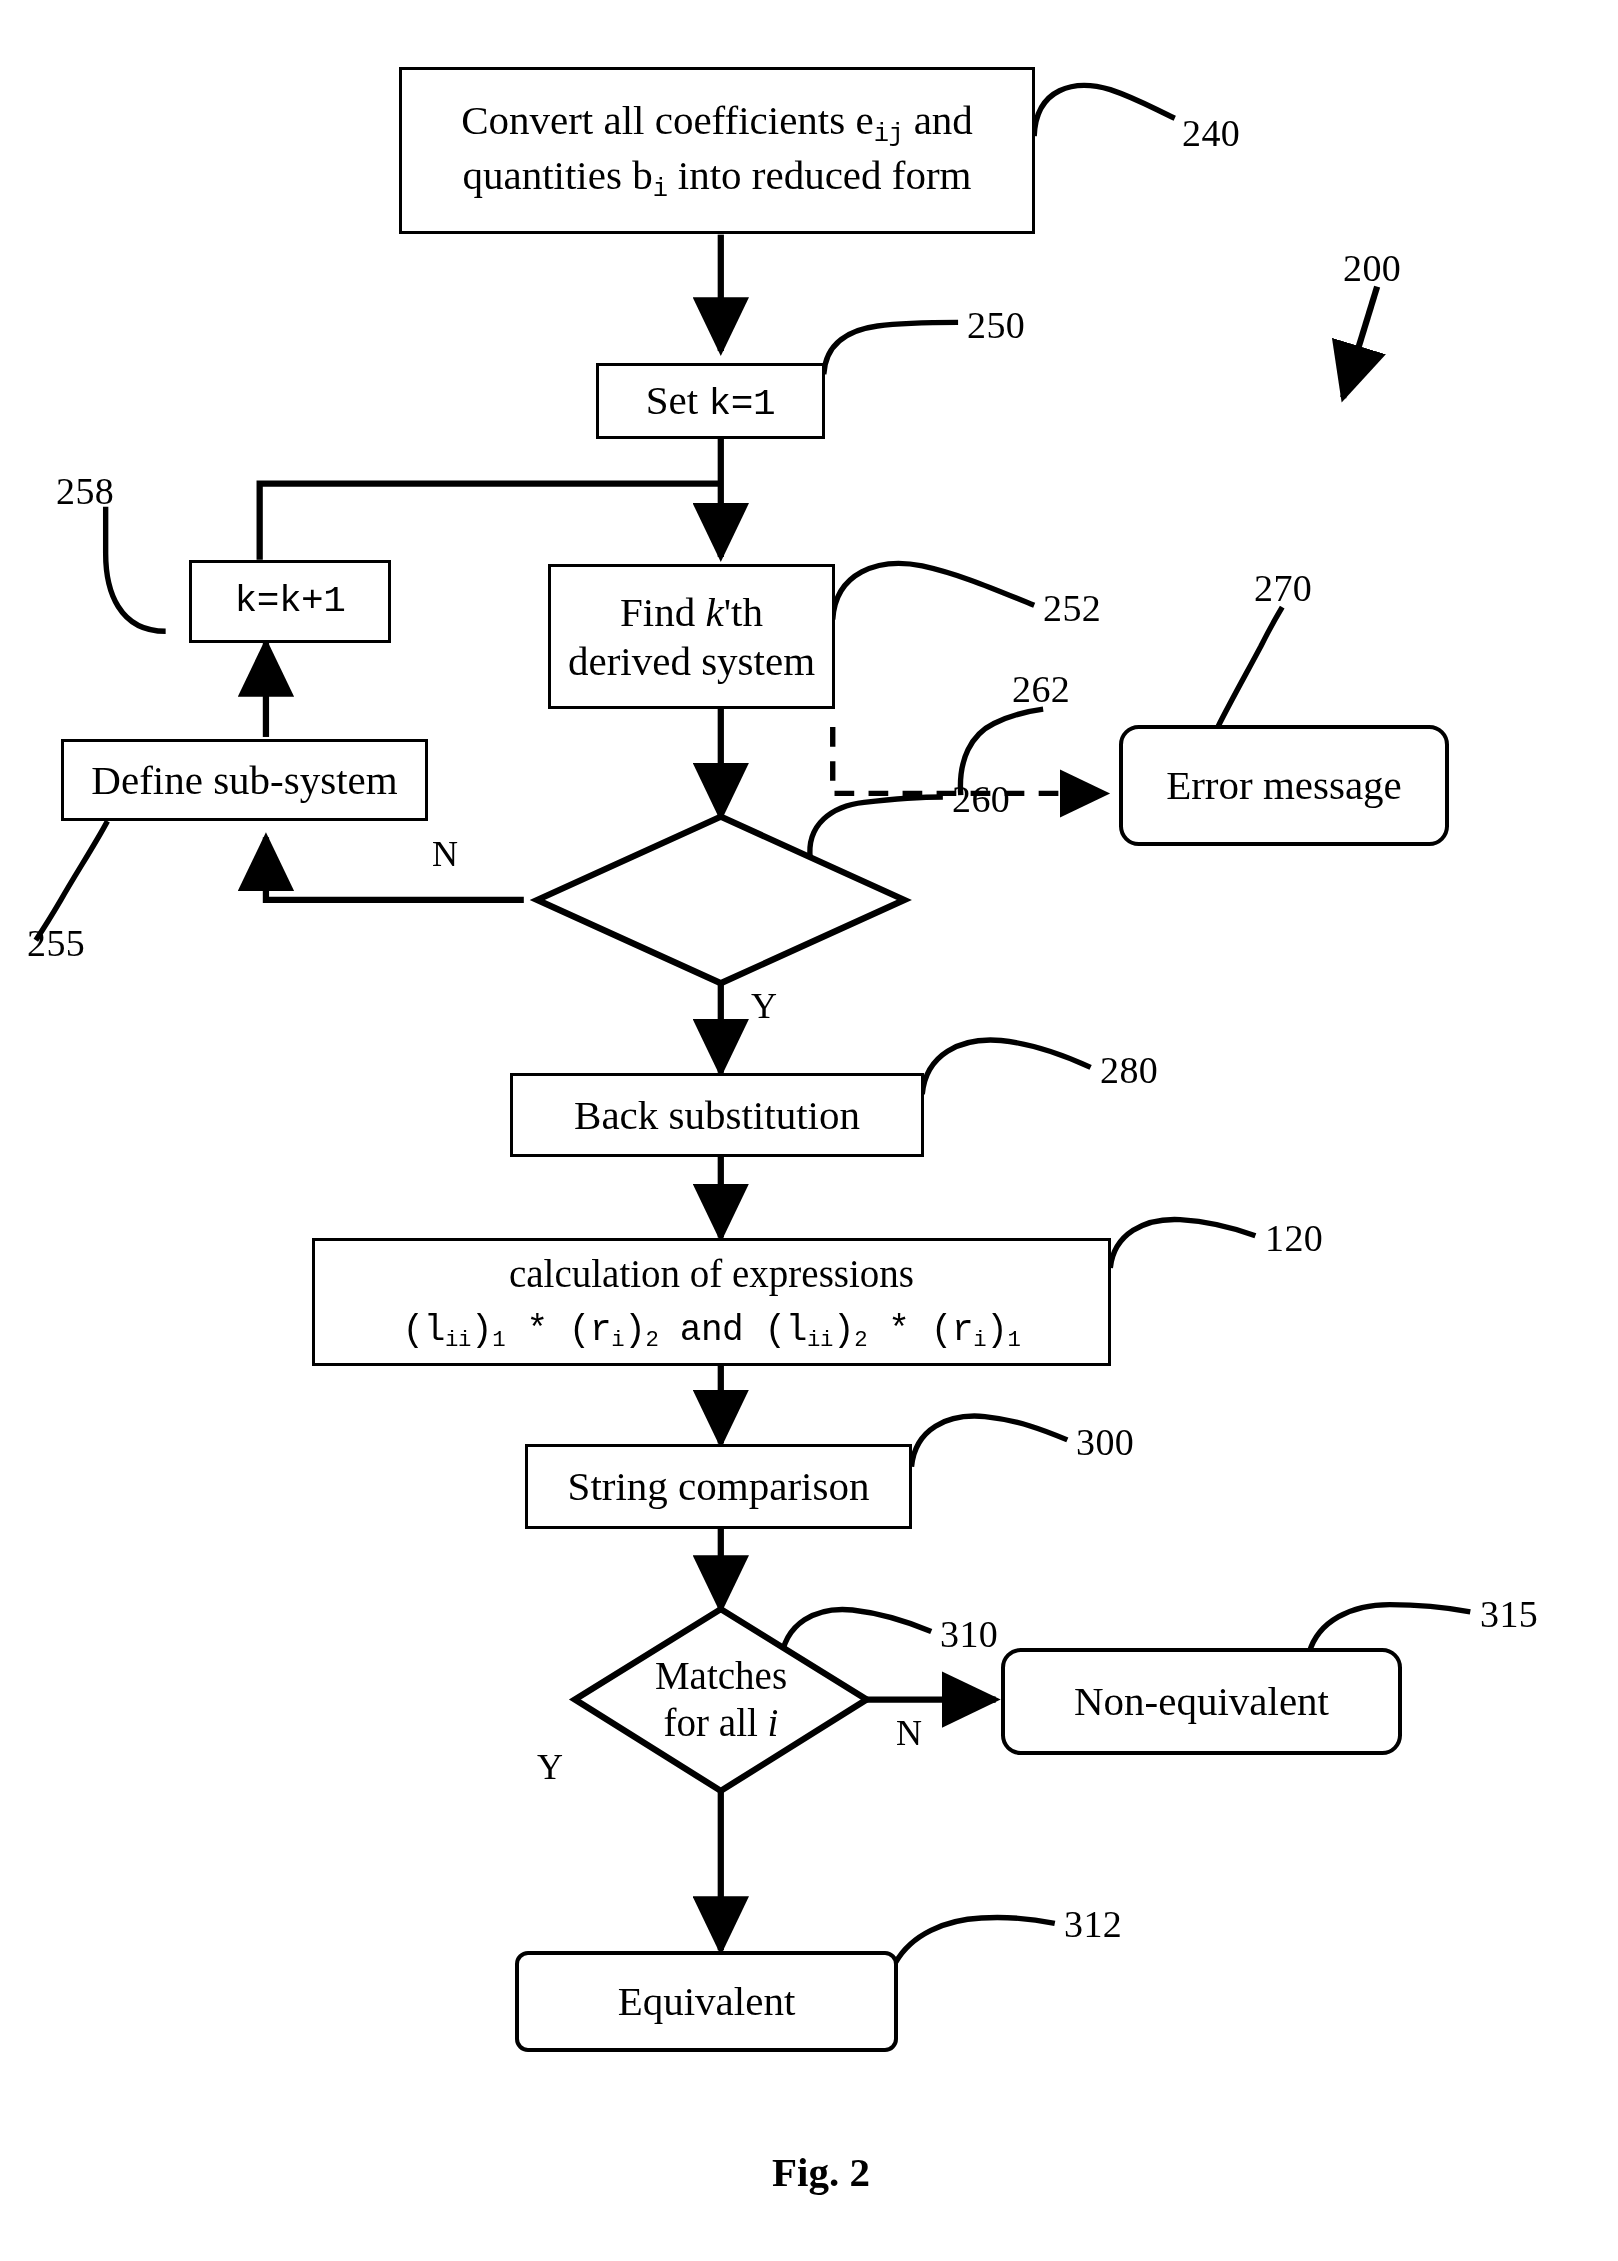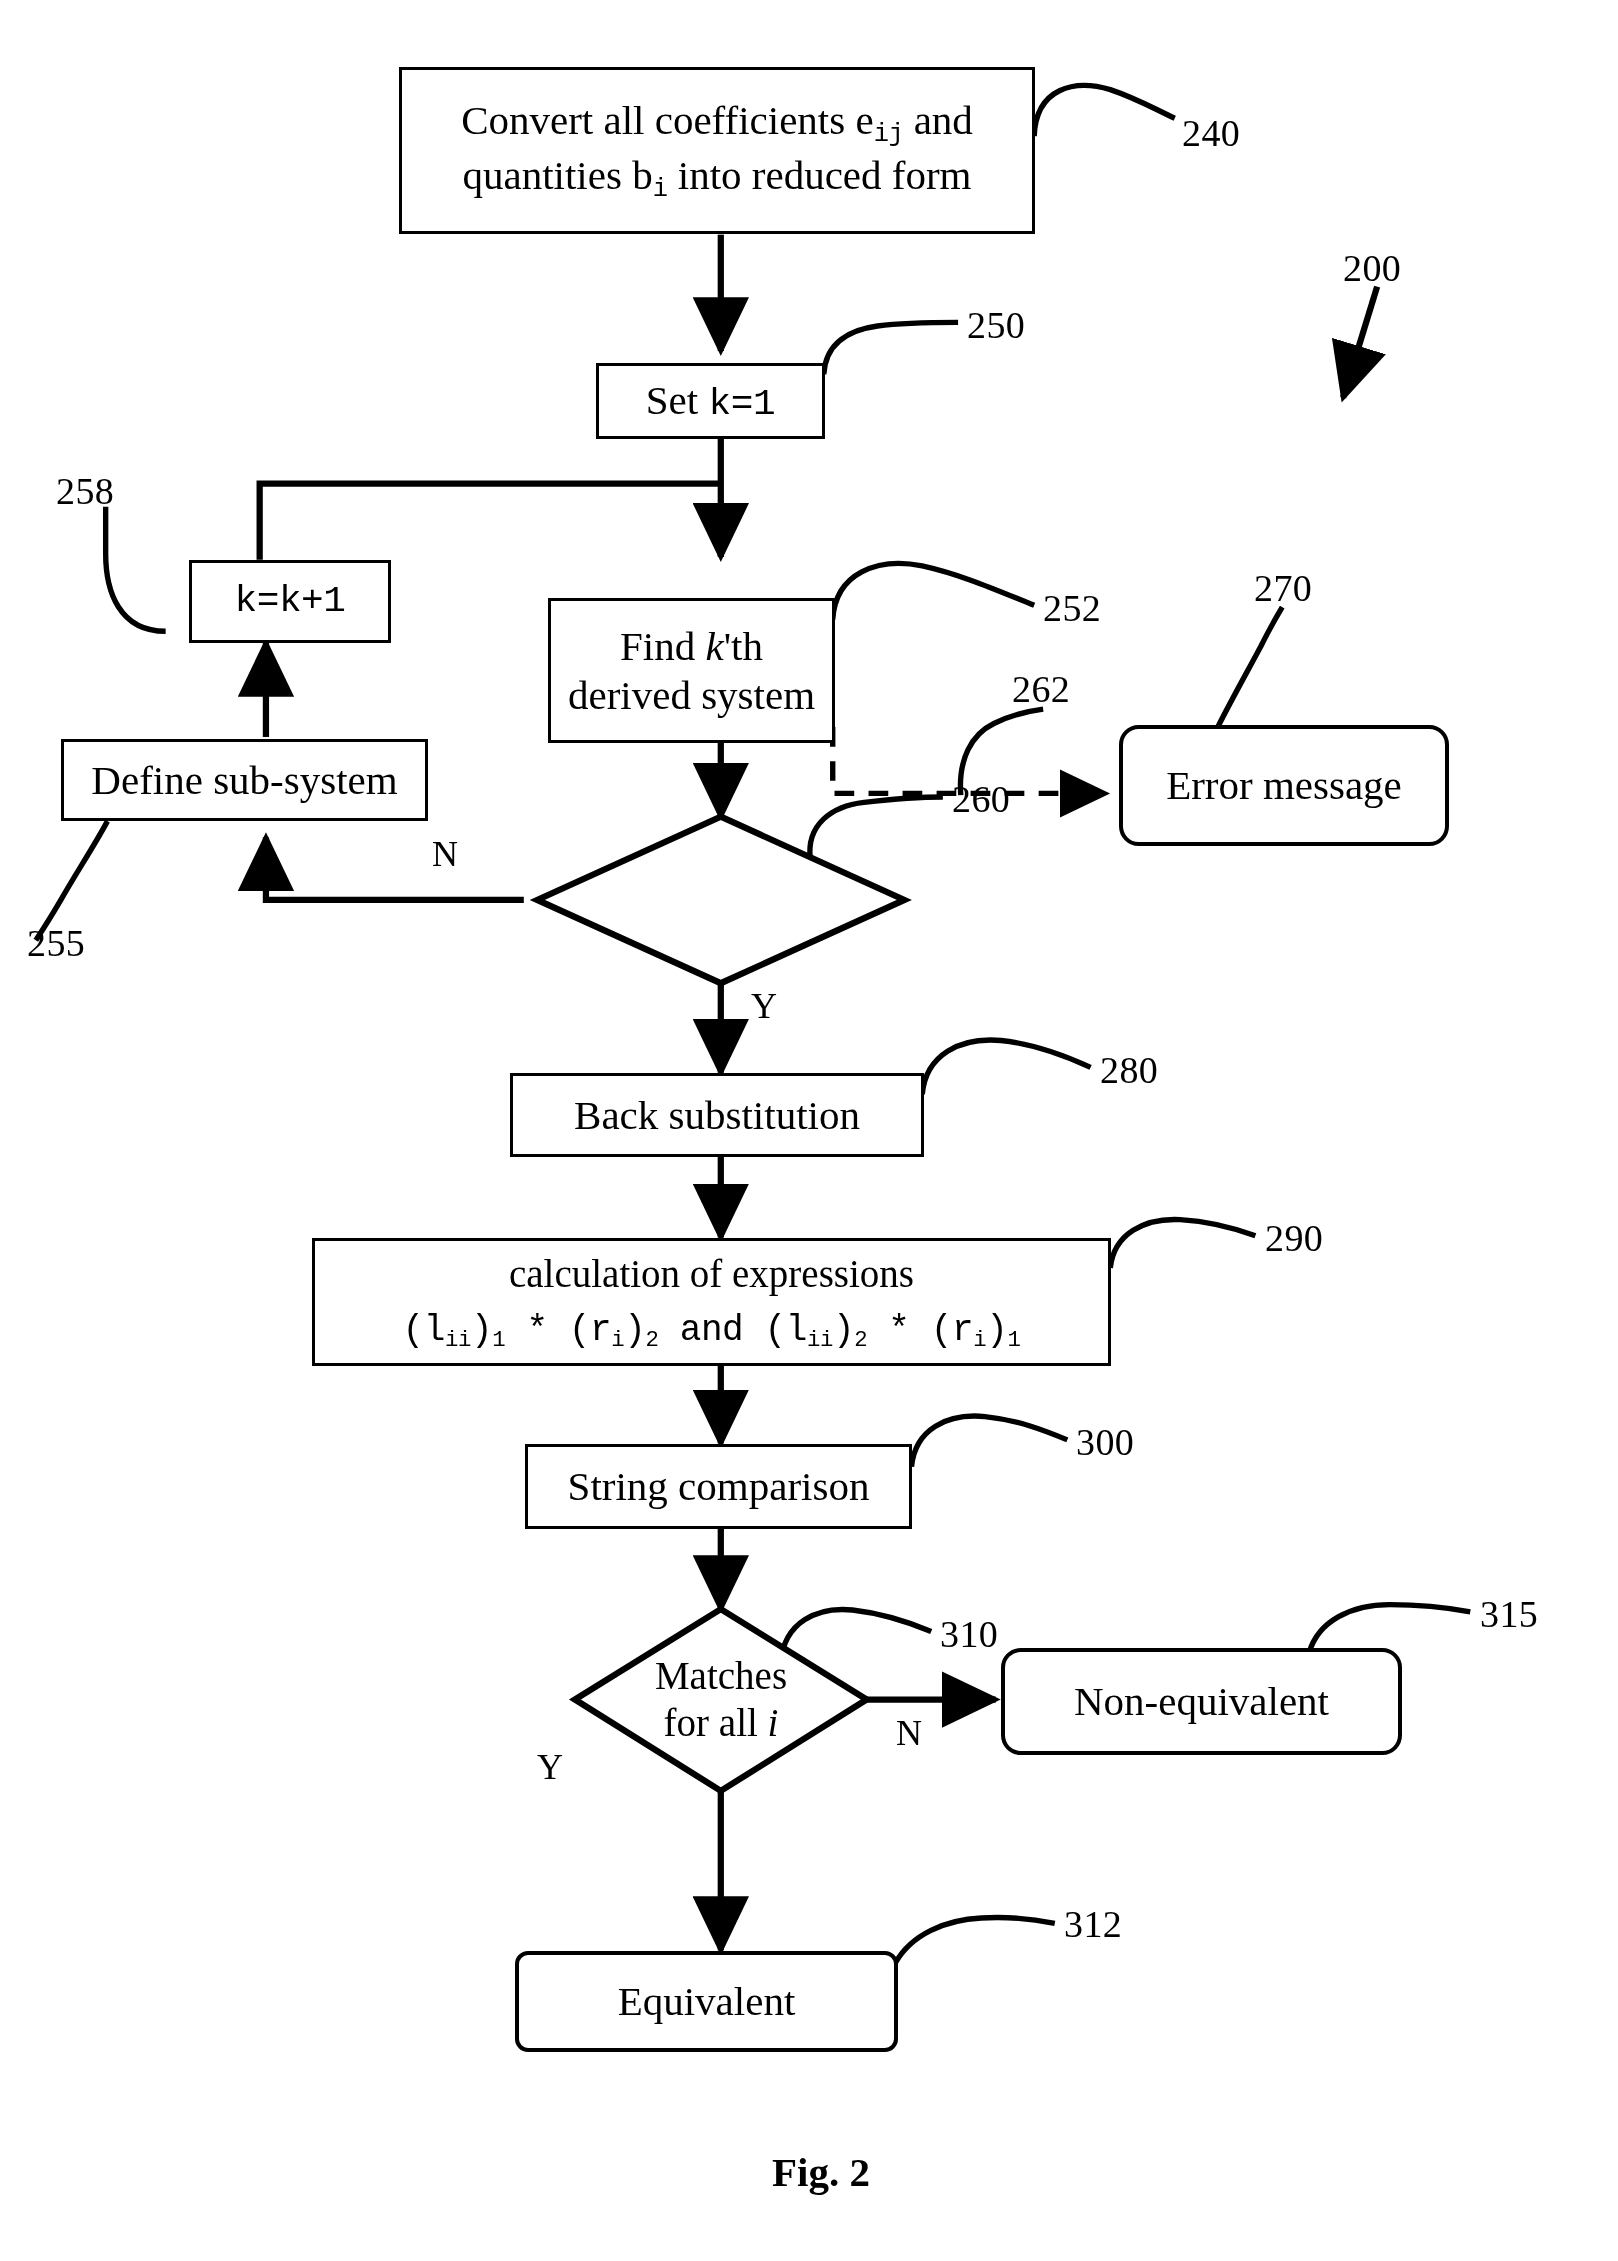--- a/index.html
+++ b/index.html
@@ -165,21 +165,21 @@
   <div class="node rect t46" style="left:596px; top:363px; width:229px; height:76px;">
     <div>
       <span>Set </span><span class="mono">k=1</span>
     </div>
   </div>
 
   <div class="node rect t46" style="left:166px; top:560px; width:202px; height:83px;margin-left:23px;">
     <div class="mono">k=k+1</div>
   </div>
 
-  <div class="node rect t46" style="left:548px; top:564px; width:287px; height:145px; flex-direction:column;margin-top:34px;">
+  <div class="node rect t46" style="left:548px; top:564px; width:287px; height:145px; flex-direction:column;">
     <div>
       <span>Find </span><span class="ital">k</span><span>'th</span>
     </div>
     <div>derived system</div>
   </div>
 
   <div class="node rect t46" style="left:61px; top:739px; width:367px; height:82px;">
     <div>Define sub-system</div>
   </div>
 
@@ -223,21 +223,21 @@
   <div class="ref" style="left:1182px; top:99px;margin-top:12px;">240</div>
   <div class="ref" style="left:1343px; top:246px;">200</div>
   <div class="ref" style="left:967px; top:303px;">250</div>
   <div class="ref" style="left:56px; top:469px;">258</div>
   <div class="ref" style="left:1043px; top:586px;">252</div>
   <div class="ref" style="left:1254px; top:566px;">270</div>
   <div class="ref" style="left:1012px; top:667px;">262</div>
   <div class="ref" style="left:952px; top:777px;">260</div>
   <div class="ref" style="left:27px; top:921px;">255</div>
   <div class="ref" style="left:1100px; top:1048px;">280</div>
-  <div class="ref" style="left:1265px; top:1216px;">290</div>
+  <div class="ref" style="left:1265px; top:1216px;">120</div>
   <div class="ref" style="left:1076px; top:1420px;">300</div>
   <div class="ref" style="left:940px; top:1612px;">310</div>
   <div class="ref" style="left:1480px; top:1592px;">315</div>
   <div class="ref" style="left:1064px; top:1902px;">312</div>
 
   <div class="branch" style="left:432px; top:833px;">N</div>
   <div class="branch" style="left:751px; top:985px;">Y</div>
   <div class="branch" style="left:896px; top:1712px;">N</div>
   <div class="branch" style="left:537px; top:1746px;">Y</div>
 

